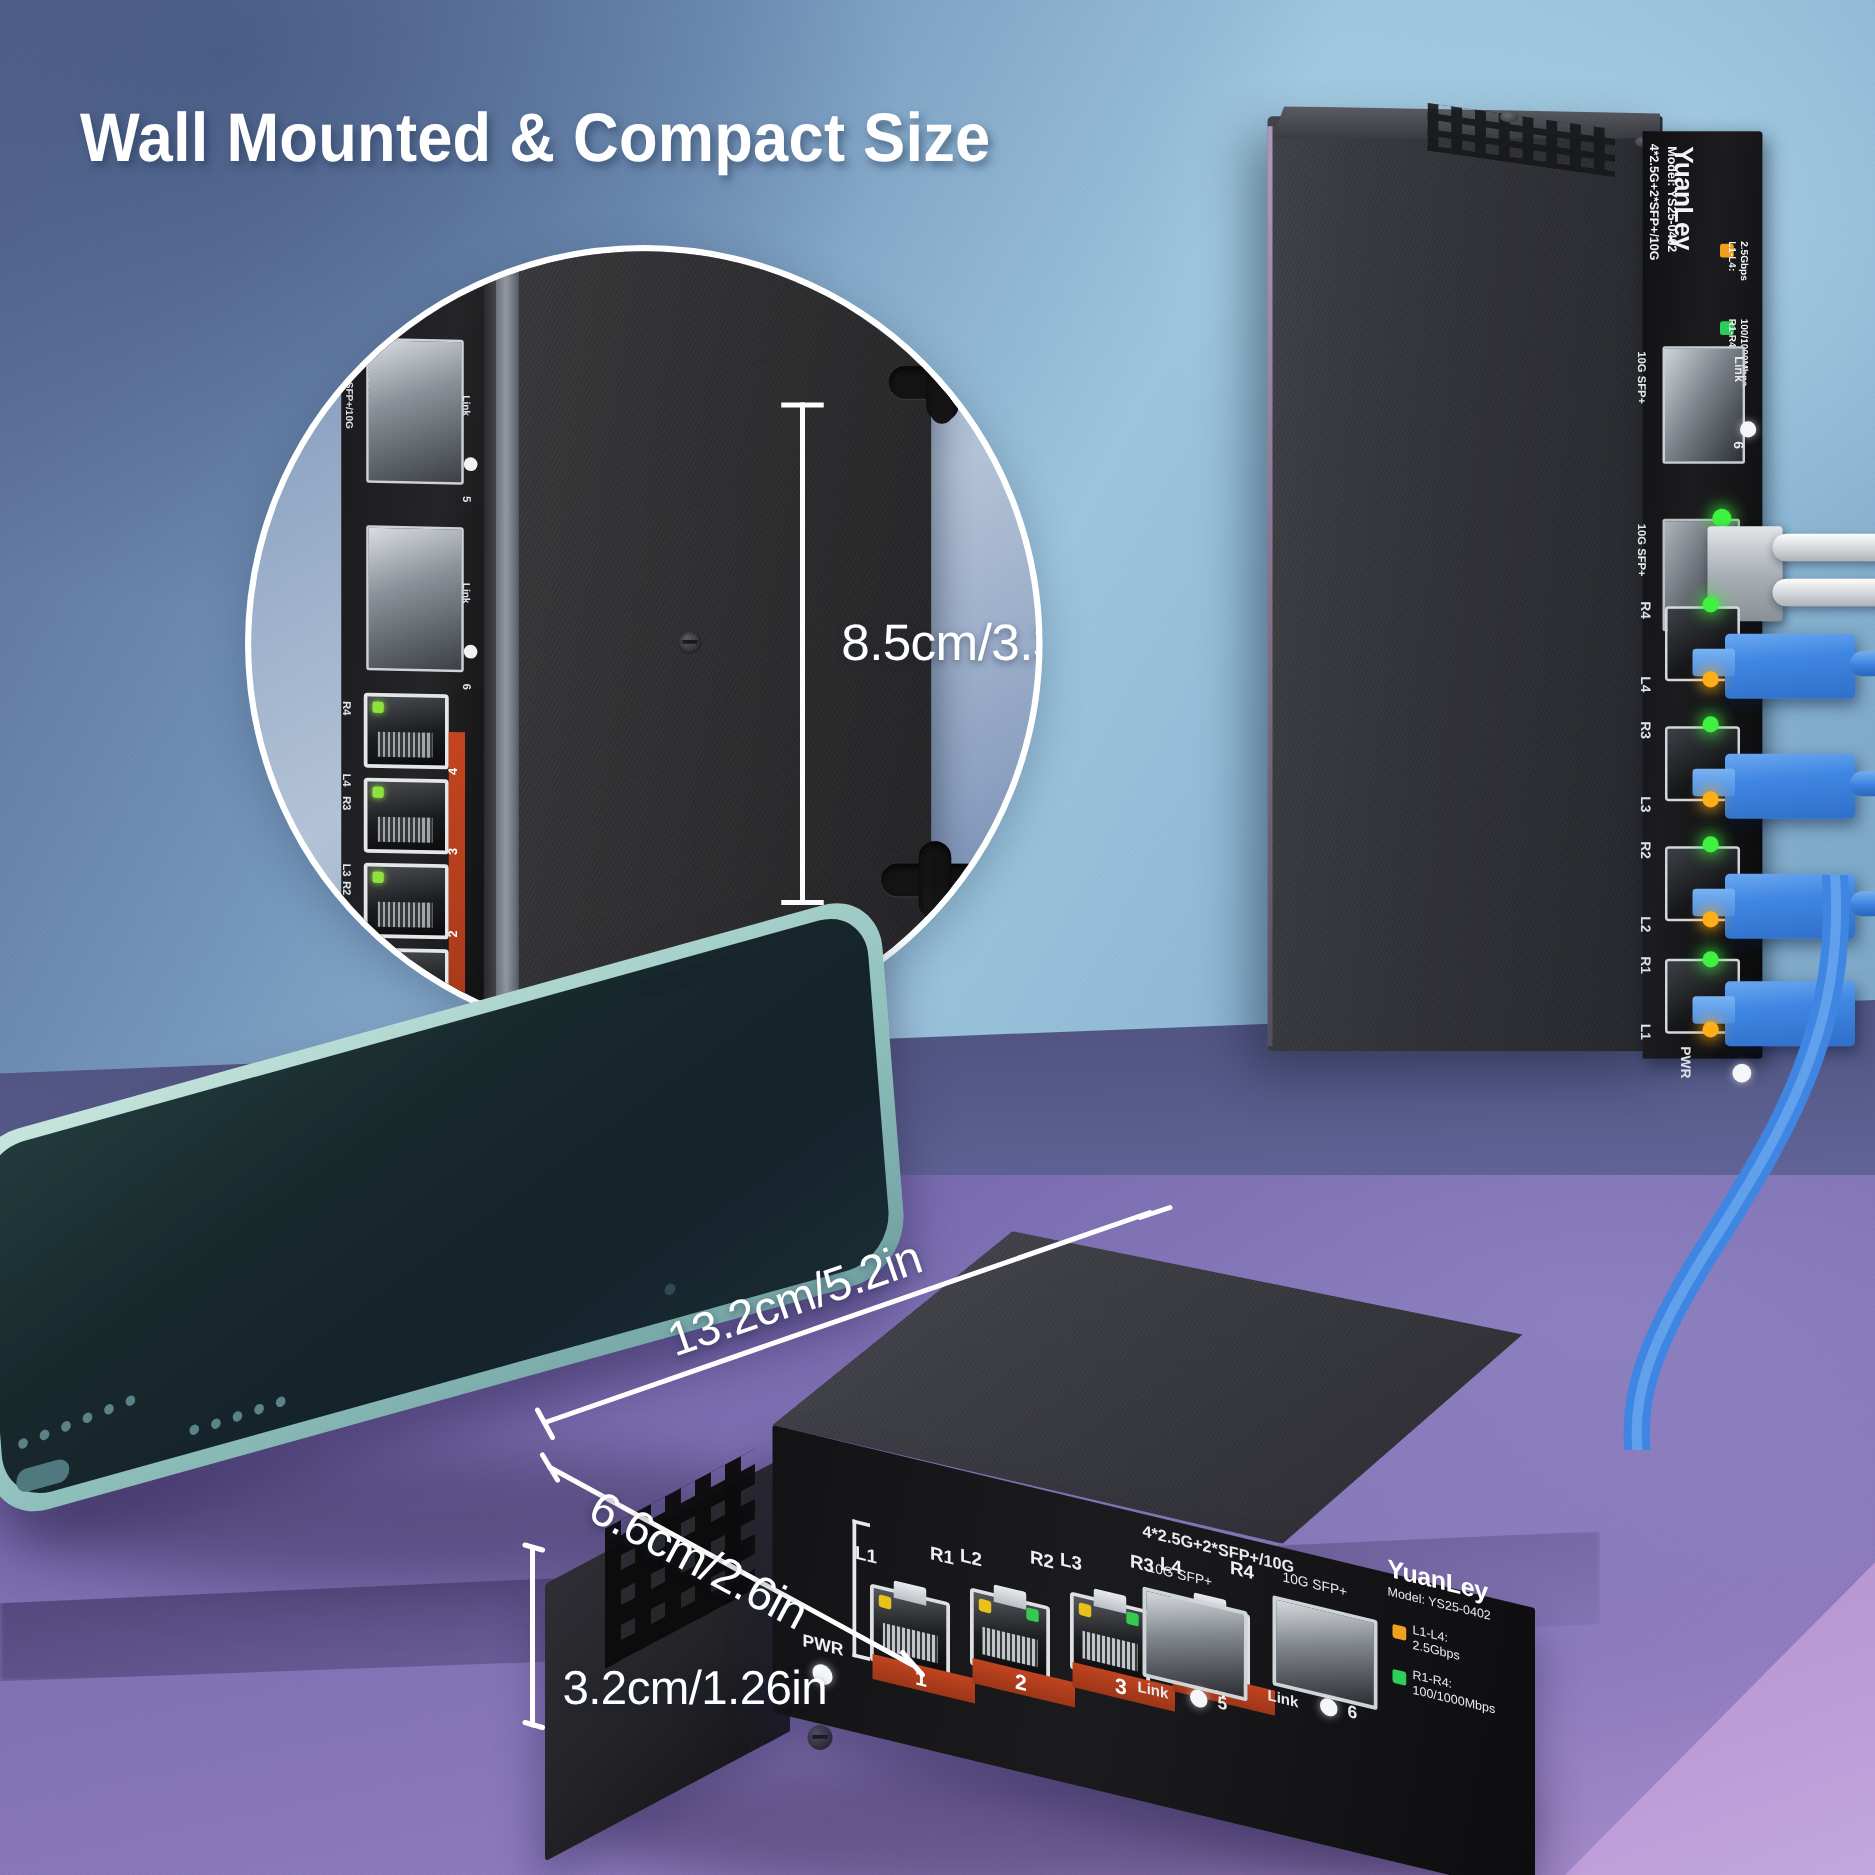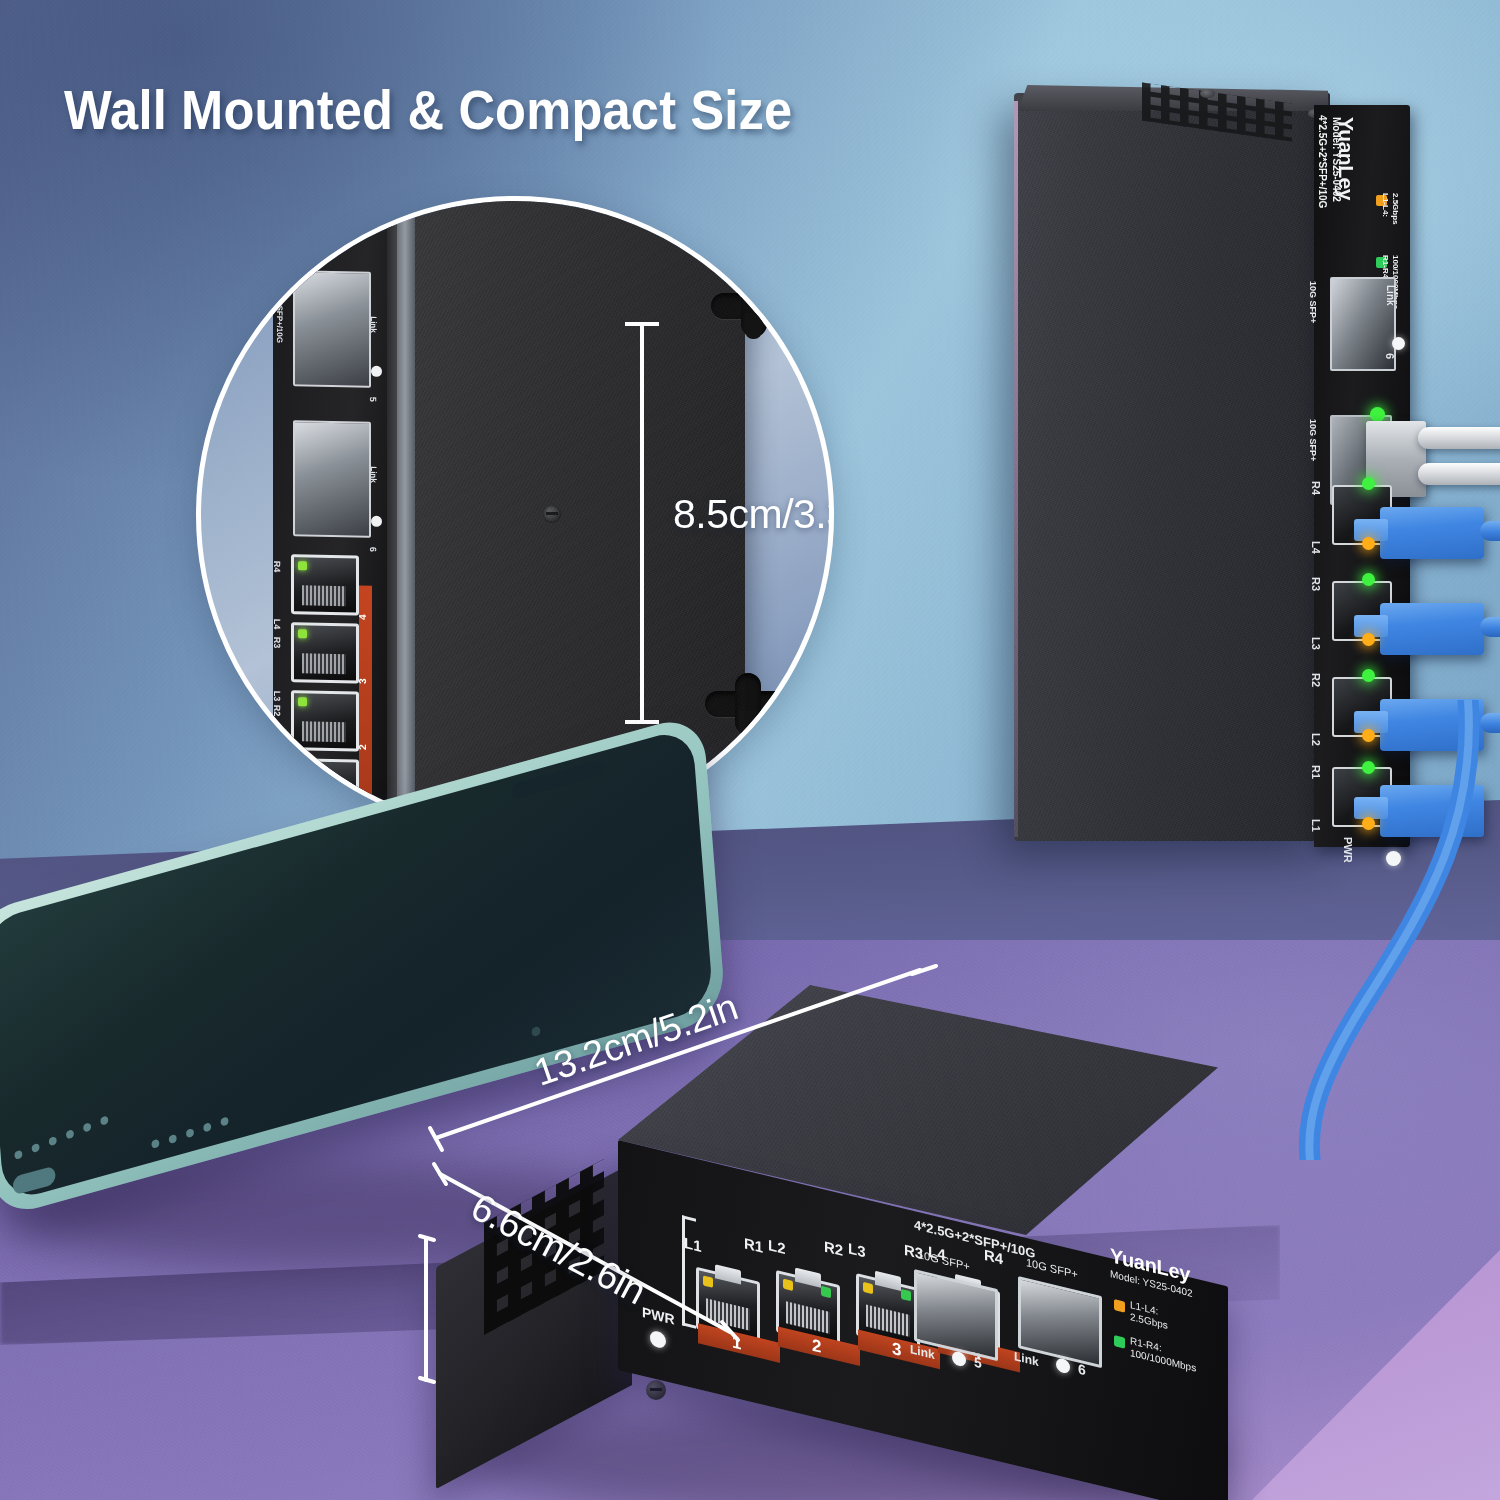--- a/index.html
+++ b/index.html
@@ -502,14 +502,15 @@
       <path d="M 34 214 L 46 234"></path>
       <path d="M 40 224 L 330 382"></path>
       <path d="M 322 372 L 338 390"></path>
       <path d="M 20 286 L 34 290"></path>
       <path d="M 26 288 L 26 430"></path>
       <path d="M 20 428 L 34 432"></path>
     </g>
   </svg>
   <div class="dimtext" style="left:536px;top:1053px;font-size:38px;transform:rotate(-19deg);transform-origin:left center;">13.2cm/5.2in</div>
   <div class="dimtext" style="left:474px;top:1183px;font-size:38px;transform:rotate(28deg);transform-origin:left center;">6.6cm/2.6in</div>
+  <div class="dimtext" style="left:450px;top:1330px;font-size:38px;">3.2cm/1.26in</div>
 
 </div>
 
 </body></html>

